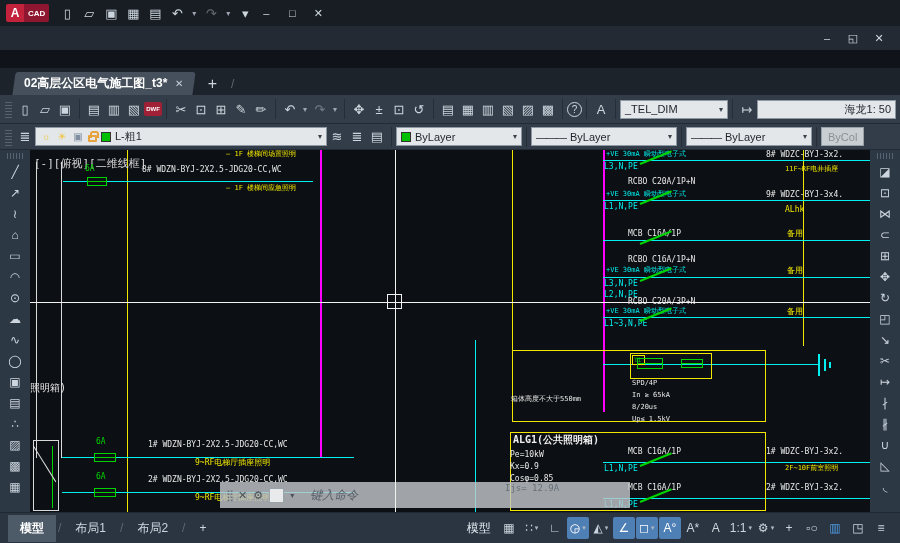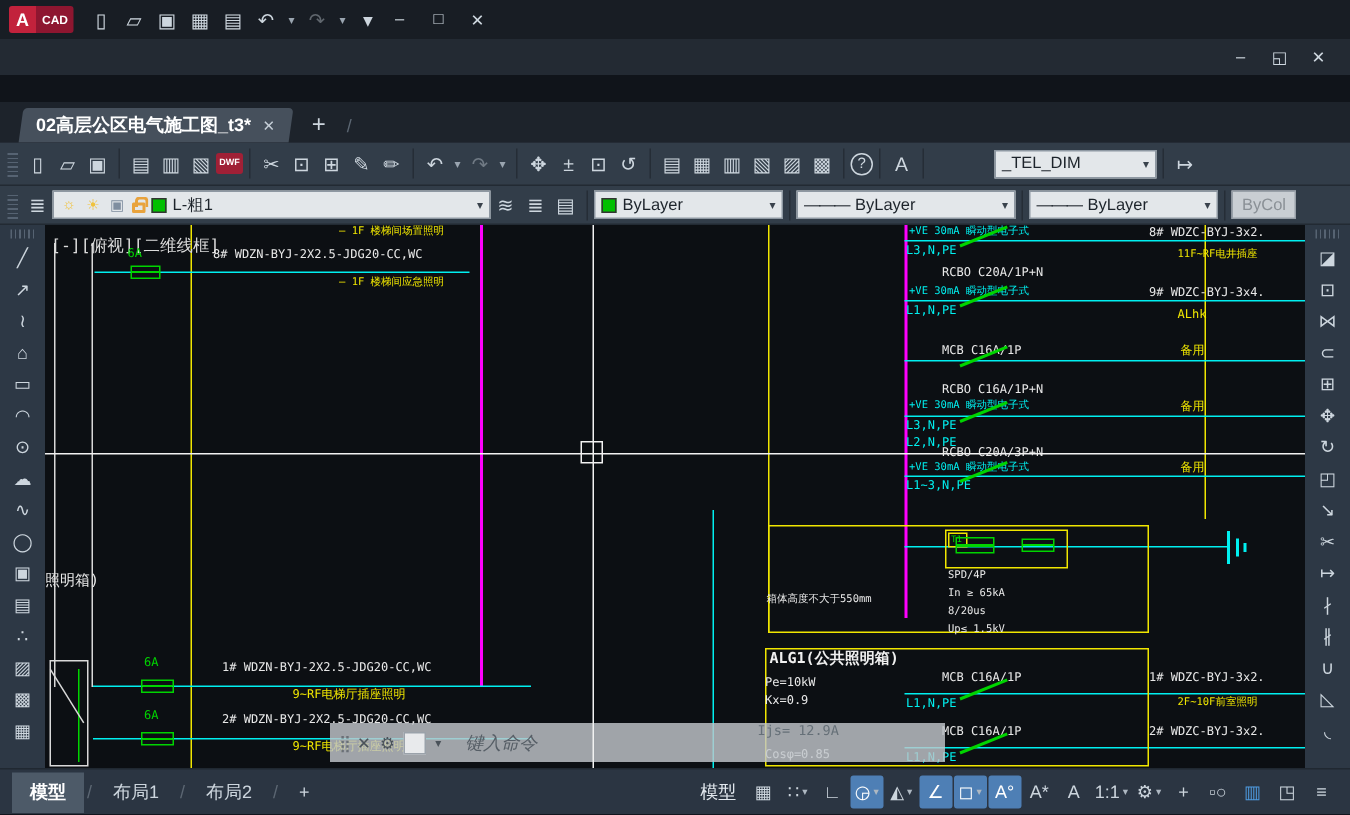--- a/index.html
+++ b/index.html
@@ -162,26 +162,29 @@
         <span class="icn">▥</span>
         <span class="icn">▧</span>
         <span class="icn">▨</span>
         <span class="icn">▩</span>
         <span class="sep"></span>
         <span class="icn round">?</span>
         <span class="sep"></span>
         <span class="icn">A</span>
       </span>
     <span class="sep"></span>
-    <div class="combo" style="width:108px;margin-left:43px;">
+    <div class="combo" style="width:108px;">
       <span>_TEL_DIM</span>
       <span class="chev">▾</span>
     </div>
     <span class="sep"></span>
     <span class="icn">↦</span>
+    <div class="combo" style="flex:1;margin-right:2px;justify-content:flex-end;">
+      <span>海龙1: 50</span>
+    </div>
   </div>
 
   <div class="tb tb2">
     <span class="grip"></span>
     <span class="icn">≣</span>
     <div class="combo" style="width:292px;">
       <span class="mini yellowish">☼</span>
       <span class="mini yellowish">☀</span>
       <span class="mini" style="color:#7f8ea0;">▣</span>
       <span class="lock"></span>
@@ -317,21 +320,21 @@
         <span class="lbl" style="left: 574px; top: 170px; color: rgb(0, 240, 240); font-size: 8px;">L1~3,N,PE</span>
         <span class="lbl" style="left: 604px; top: 207px; color: rgb(0, 212, 0); font-size: 6px;">T1</span>
         <span class="lbl" style="left: 602px; top: 230px; color: rgb(232, 232, 232); font-size: 7px;">SPD/4P</span>
         <span class="lbl" style="left: 602px; top: 242px; color: rgb(232, 232, 232); font-size: 7px;">In ≥ 65kA</span>
         <span class="lbl" style="left: 602px; top: 254px; color: rgb(232, 232, 232); font-size: 7px;">8/20us</span>
         <span class="lbl" style="left: 602px; top: 266px; color: rgb(232, 232, 232); font-size: 7px;">Up≤ 1.5kV</span>
         <span class="lbl" style="left: 481px; top: 246px; color: rgb(232, 232, 232); font-size: 7px;">箱体高度不大于550mm</span>
         <span class="lbl" style="left: 483px; top: 285px; color: rgb(240, 240, 240); font-size: 10px; font-weight: bold;">ALG1(公共照明箱)</span>
         <span class="lbl" style="left: 480px; top: 301px; color: rgb(232, 232, 232); font-size: 8px;">Pe=10kW</span>
         <span class="lbl" style="left: 480px; top: 313px; color: rgb(232, 232, 232); font-size: 8px;">Kx=0.9</span>
-        <span class="lbl" style="left: 480px; top: 325px; color: rgb(232, 232, 232); font-size: 8px; margin-top: 24px;">Cosφ=0.85</span>
+        <span class="lbl" style="left: 480px; top: 325px; color: rgb(232, 232, 232); font-size: 8px;">Cosφ=0.85</span>
         <span class="lbl" style="left: 475px; top: 334px; color: rgb(102, 112, 120); font-size: 9px; z-index: 6;">Ijs= 12.9A</span>
         <span class="lbl" style="left: 598px; top: 298px; color: rgb(232, 232, 232); font-size: 8px;">MCB C16A/1P</span>
         <span class="lbl" style="left: 736px; top: 298px; color: rgb(232, 232, 232); font-size: 8px;">1# WDZC-BYJ-3x2.</span>
         <span class="lbl" style="left: 574px; top: 315px; color: rgb(0, 240, 240); font-size: 8px;">L1,N,PE</span>
         <span class="lbl" style="left: 755px; top: 315px; color: rgb(240, 230, 0); font-size: 7px;">2F~10F前室照明</span>
         <span class="lbl" style="left: 598px; top: 334px; color: rgb(232, 232, 232); font-size: 8px;">MCB C16A/1P</span>
         <span class="lbl" style="left: 736px; top: 334px; color: rgb(232, 232, 232); font-size: 8px;">2# WDZC-BYJ-3x2.</span>
         <span class="lbl" style="left: 574px; top: 351px; color: rgb(0, 240, 240); font-size: 8px;">L1,N,PE</span>
       </div>
     <div class="vtb" id="right-vtb">

